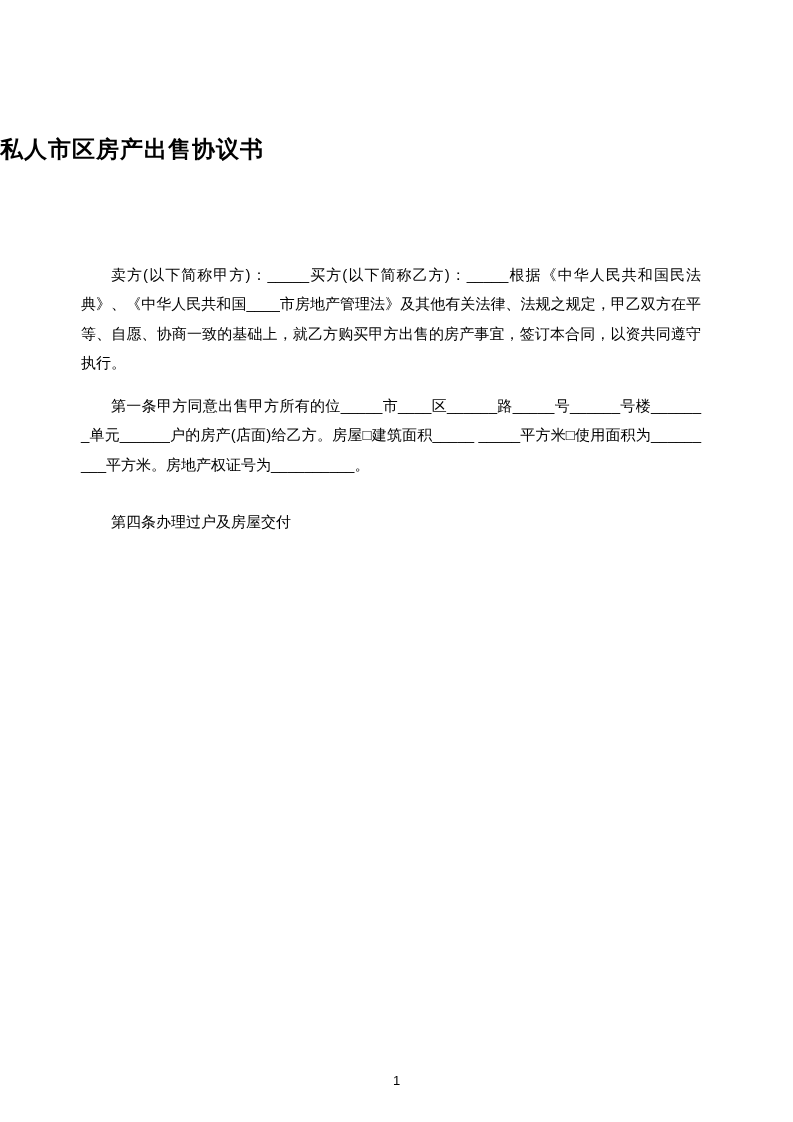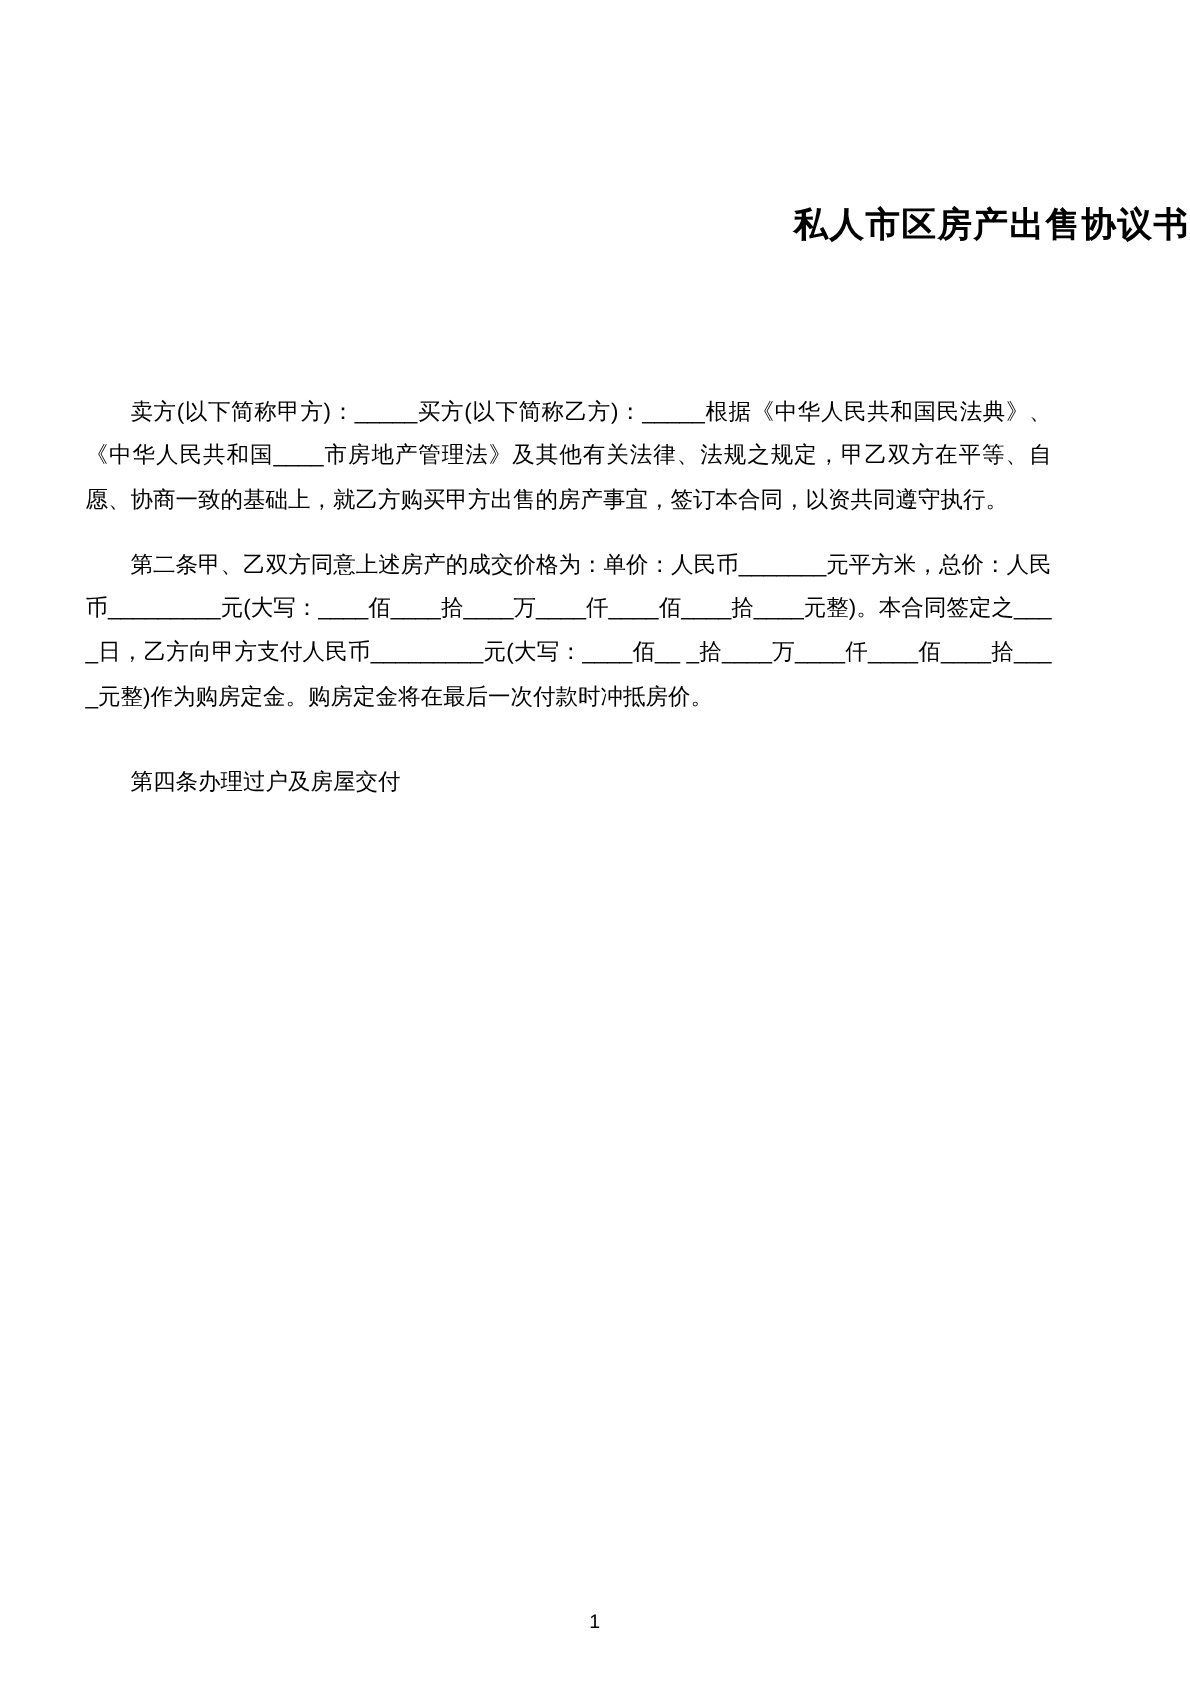--- a/index.html
+++ b/index.html
@@ -16,32 +16,32 @@
     overflow: hidden;
   }
   .page {
     width: 793px;
     height: 1122px;
     box-sizing: border-box;
     padding: 0;
     position: relative;
   }
   .doc-title {
-    text-align: right;
+    text-align: left;
     font-family: "Liberation Sans", "DejaVu Sans", sans-serif;
     font-weight: bold;
     font-size: 23px;
     letter-spacing: 1px;
     margin: 0;
     padding-top: 133px;
     line-height: 1.4;
   }
   .body-block {
     margin-top: 95px;
-    padding-left: 57px;
+    padding-left: 81px;
     padding-right: 92px;
   }
   .para {
     font-family: "Liberation Sans", "DejaVu Sans", sans-serif;
     font-size: 15px;
     line-height: 1.95;
     text-align: justify;
     text-justify: inter-ideograph;
     margin: 0 0 14px 0;
     text-indent: 2em;
@@ -63,19 +63,19 @@
 </style>
 </head>
 <body>
 
 <div class="page">
 
   <h1 class="doc-title">私人市区房产出售协议书</h1>
 
   <div class="body-block">
     <p class="para">卖方(以下简称甲方)：_____买方(以下简称乙方)：_____根据《中华人民共和国民法典》、《中华人民共和国____市房地产管理法》及其他有关法律、法规之规定，甲乙双方在平等、自愿、协商一致的基础上，就乙方购买甲方出售的房产事宜，签订本合同，以资共同遵守执行。</p>
-    <p class="para">第二条甲、乙双方同意上述房产的成交价格为：单价：人民币_______元平方米，总价：人民币_________元(大写：____佰____拾____万____仟____佰____拾____元整)。本合同签定之____日，乙方向甲方支付人民币_________元(大写：____佰__ _拾____万____仟____佰____拾____元整)作为购房定金。购房定金将在最后一次付款时冲抵房价。</p>
+    <p class="para">第一条甲方同意出售甲方所有的位_____市____区______路_____号______号楼_______单元______户的房产(店面)给乙方。房屋□建筑面积_____ _____平方米□使用面积为_________平方米。房地产权证号为__________。</p>
     <p class="para">第四条办理过户及房屋交付</p>
   </div>
 
   <div class="page-number">1</div>
 
 </div>
 
 </body></html>

